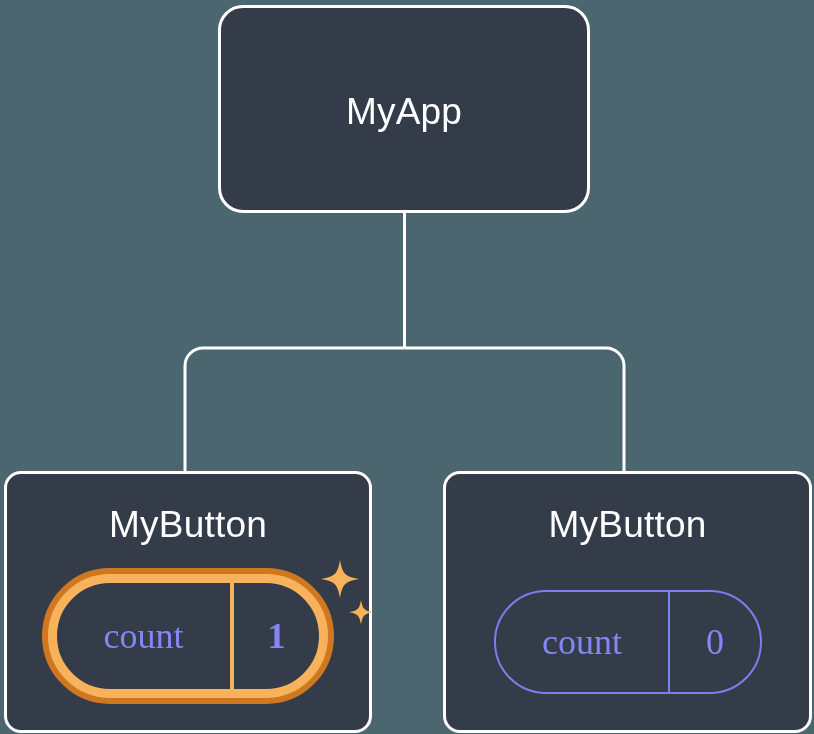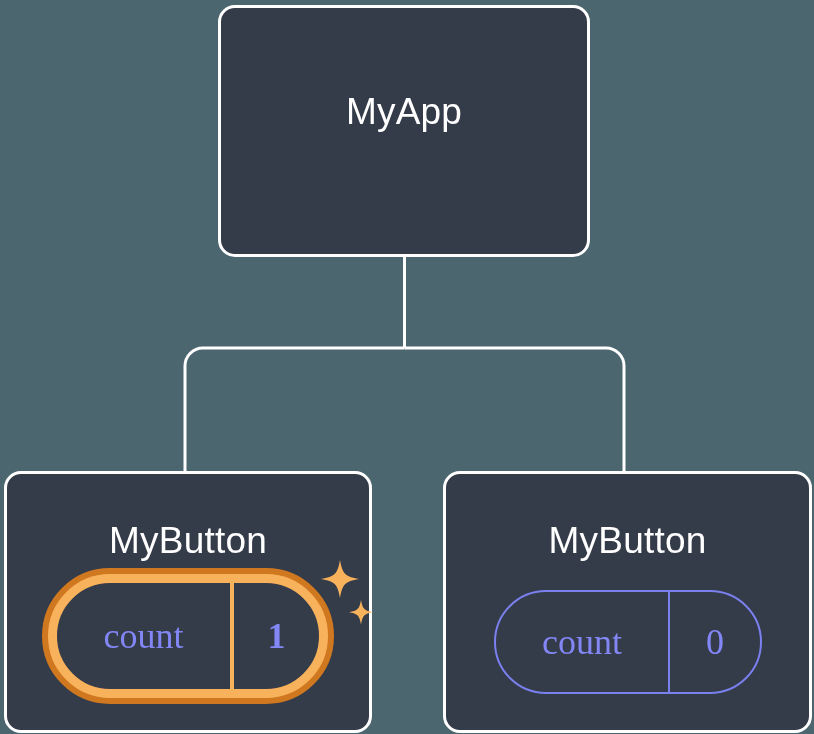--- a/index.html
+++ b/index.html
@@ -38,21 +38,22 @@
     box-sizing: border-box;
     background: #343b49;
     border: 3px solid #ffffff;
     border-radius: 17px;
     z-index: 2;
   }
   .node-root {
     left: 218px;
     top: 5px;
     width: 372px;
-    height: 252px;
+    height: 208px;
+    border-radius: 25px;
   }
   .node-child-left {
     left: 4px;
     top: 471px;
     width: 368px;
     height: 262px;
   }
   .node-child-right {
     left: 443px;
     top: 471px;
@@ -66,21 +67,21 @@
     width: 100%;
     text-align: center;
     color: #ffffff;
     font-size: 37px;
     font-weight: 400;
     letter-spacing: 0.2px;
     white-space: nowrap;
   }
   .node-root .node-title { top: 83px; }
   .node-child-left .node-title,
-  .node-child-right .node-title { top: 46px; }
+  .node-child-right .node-title { top: 30px; }
 
   
   .pill {
     position: absolute;
     box-sizing: border-box;
     display: flex;
     align-items: stretch;
   }
   .pill-key, .pill-val {
     display: flex;

